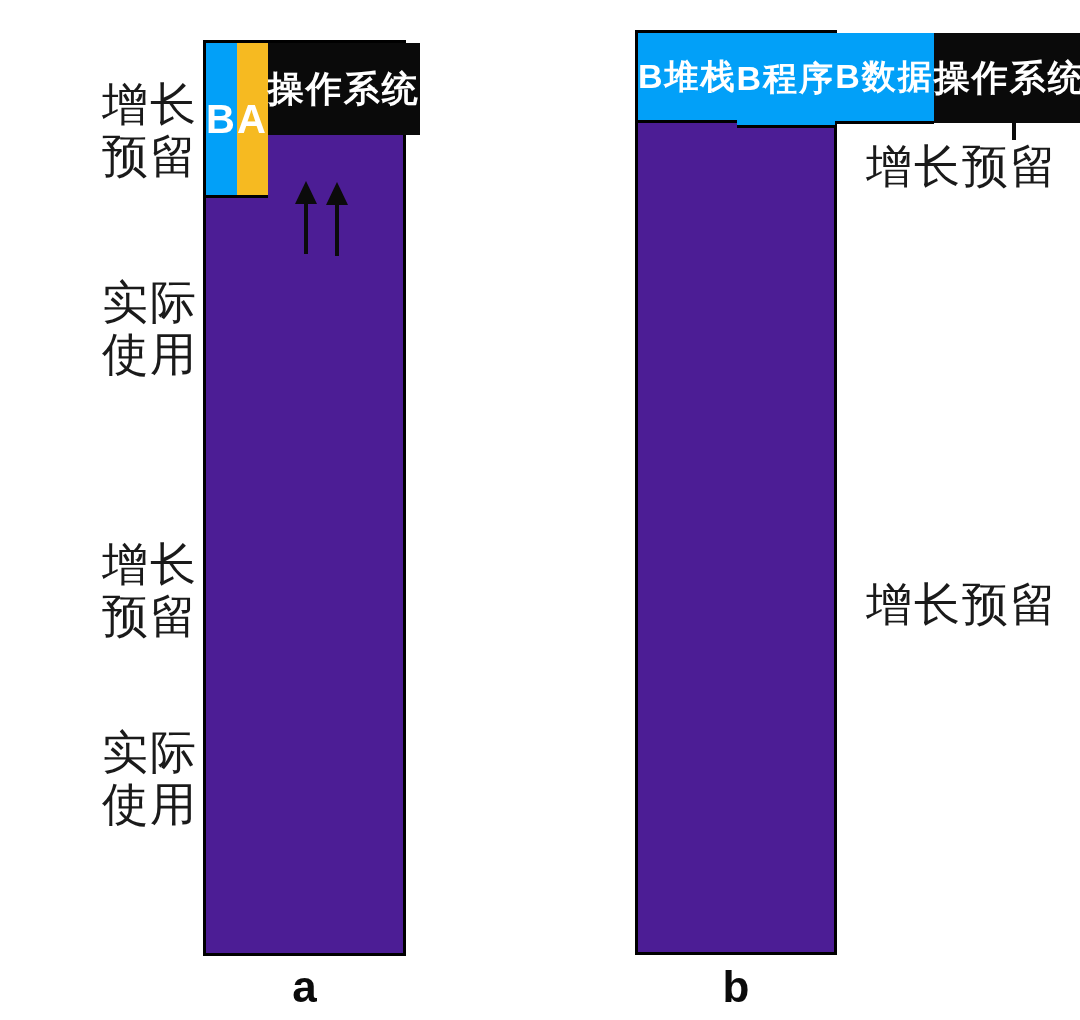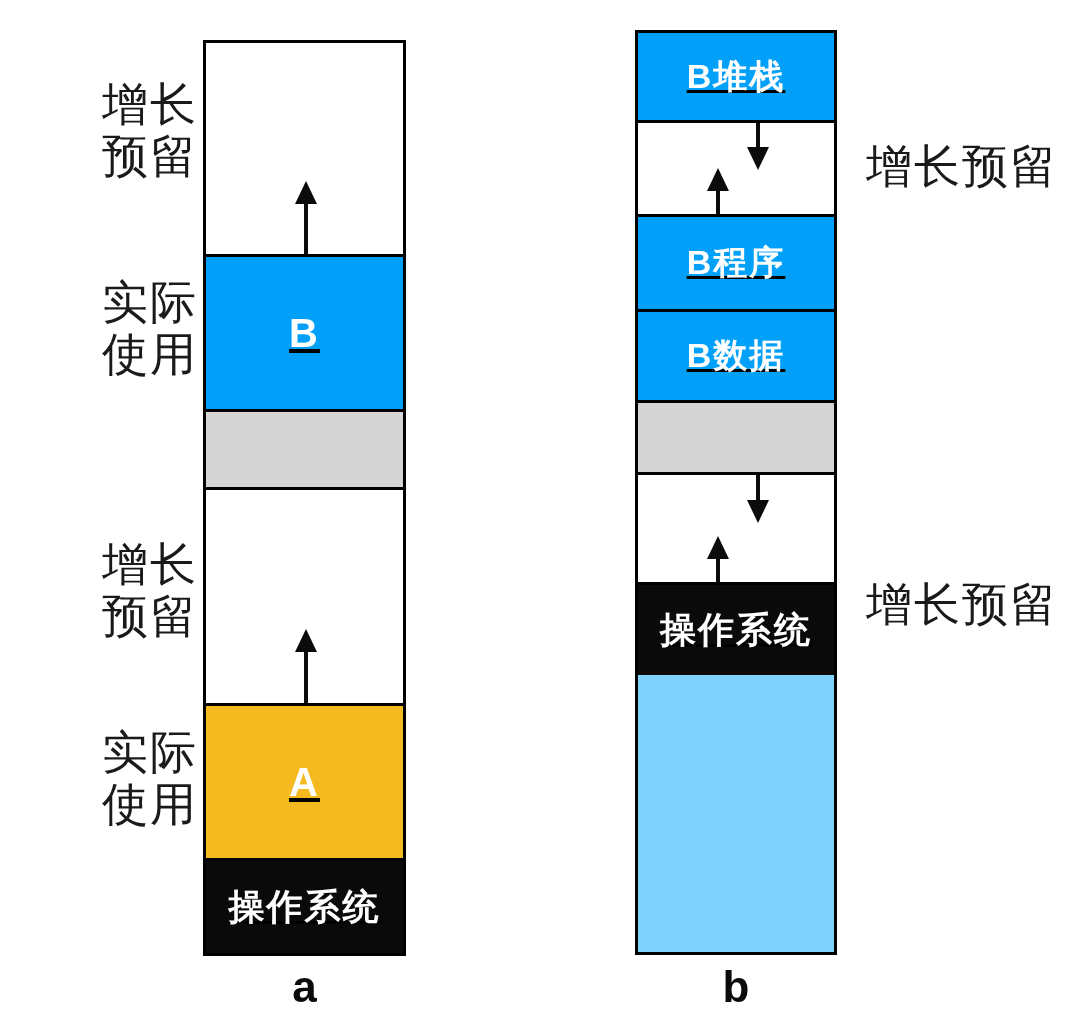--- a/index.html
+++ b/index.html
@@ -1,21 +1,21 @@
 <!DOCTYPE html>
 <html><head>
 <meta charset="utf-8">
 <style>
   html,body{margin:0;padding:0;background:#ffffff;}
   body{font-family:"Liberation Sans","DejaVu Sans",sans-serif;}
   #stage{position:relative;width:1080px;height:1020px;background:#ffffff;overflow:hidden;}
 
   
-  .mem-col{position:absolute;box-sizing:border-box;border:3px solid #000;background:#7dd3fc;
-           display:flex;flex-direction:column;text-decoration:underline;}
+  .mem-col{position:absolute;box-sizing:border-box;border:3px solid #000;background:#4c1d95;
+           display:flex;flex-direction:row;}
   .seg{box-sizing:border-box;position:relative;display:flex;align-items:center;justify-content:center;
        border-bottom:3px solid #000;}
   .seg:last-child{border-bottom:none;}
   .seg-label{color:#ffffff;font-weight:bold;font-size:34px;letter-spacing:2px;white-space:nowrap;}
   .seg.fill-blue{background:#02A0F8;}
   .seg.fill-orange{background:#F6BA21;}
   .seg.fill-gray{background:#D5D5D5;}
   .seg.fill-black{background:#0A0A0A;}
   .seg.fill-white{background:#ffffff;}
   .big-letter{font-size:40px;}

